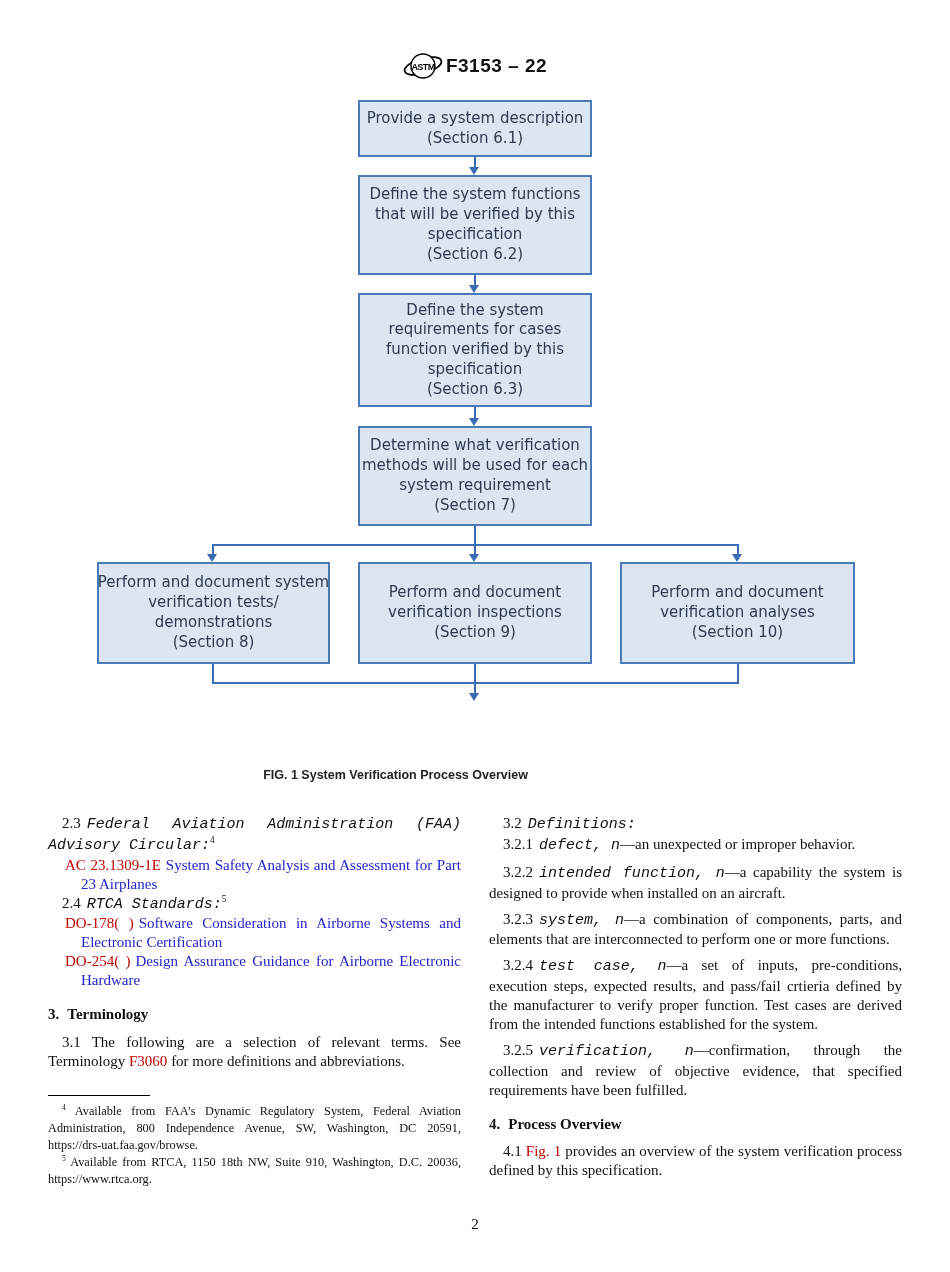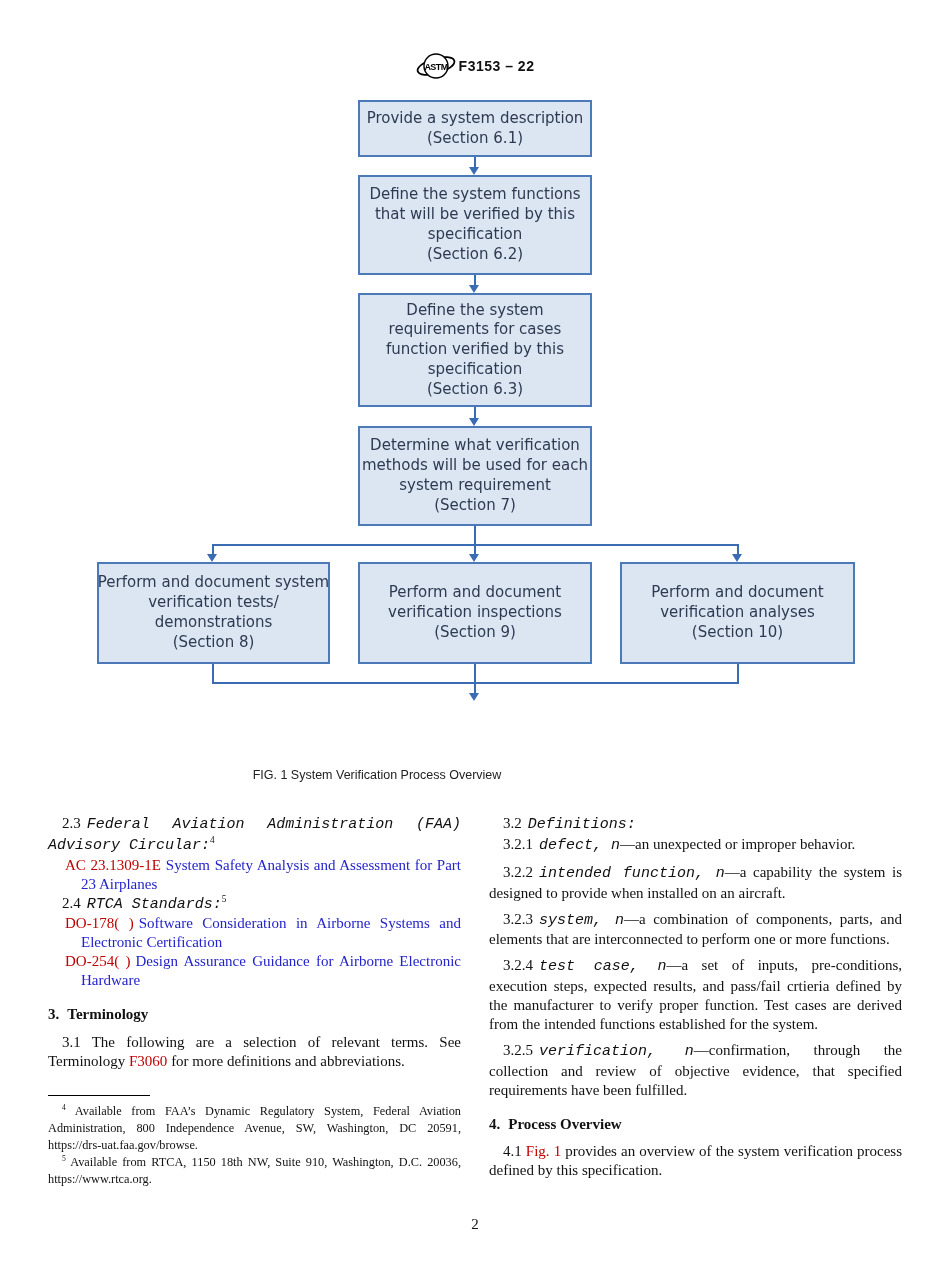--- a/index.html
+++ b/index.html
@@ -9,25 +9,25 @@
     overflow:hidden;
   }
 
   
   .doc-header {
     position:absolute; top:50px; left:0; width:100%;
     display:flex; justify-content:center; align-items:center; gap:3px;
   }
   .doc-title {
     font-family:"Liberation Sans", sans-serif; font-weight:bold;
-    font-size:14px; color:#111; letter-spacing:0.5px;
+    font-size:19px; color:#111; letter-spacing:0.5px;
   }
 
   
-  .fig { position:absolute; top:0; left:0; width:754px; height:800px; }
+  .fig { position:absolute; top:0; left:0; width:754px; height:800px;padding-left:37px; }
   .fbox {
     position:absolute; box-sizing:border-box;
     background:#dce6f2; border:2px solid #4c7ab8;
     display:flex; flex-direction:column; justify-content:center; align-items:center;
     text-align:center; font-family:"DejaVu Sans", sans-serif;
     font-size:15px; line-height:1.32; color:#2e3a52; padding:2px;
   }
   .fbox div { white-space:nowrap; }
   .b1 { left:358px; top:100px; width:234px; height:57px; }
   .b2 { left:358px; top:175px; width:234px; height:100px; }
@@ -40,21 +40,21 @@
 
   .vline { position:absolute; width:2px; background:#3a6cb4; }
   .hline { position:absolute; height:2px; background:#3a6cb4; }
   .arrow {
     position:absolute; width:0; height:0;
     border-left:5px solid transparent; border-right:5px solid transparent;
     border-top:8px solid #3a6cb4;
   }
   .fig-caption {
     position:absolute; top:768px; left:0; width:100%; text-align:center;
-    font-family:"Liberation Sans", sans-serif; font-weight:normal; font-size:12.5px; color:#222;
+    font-family:"Liberation Sans", sans-serif; font-weight:bold; font-size:12.5px; color:#222;
   }
 
   
   .columns {
     position:absolute; top:814px; left:48px; width:854px;
     display:flex; gap:28px;
   }
   .col { width:413px; font-size:15px; line-height:1.26; text-align:justify; }
   .col p { margin:0; }
   .para { text-indent:14px; }

